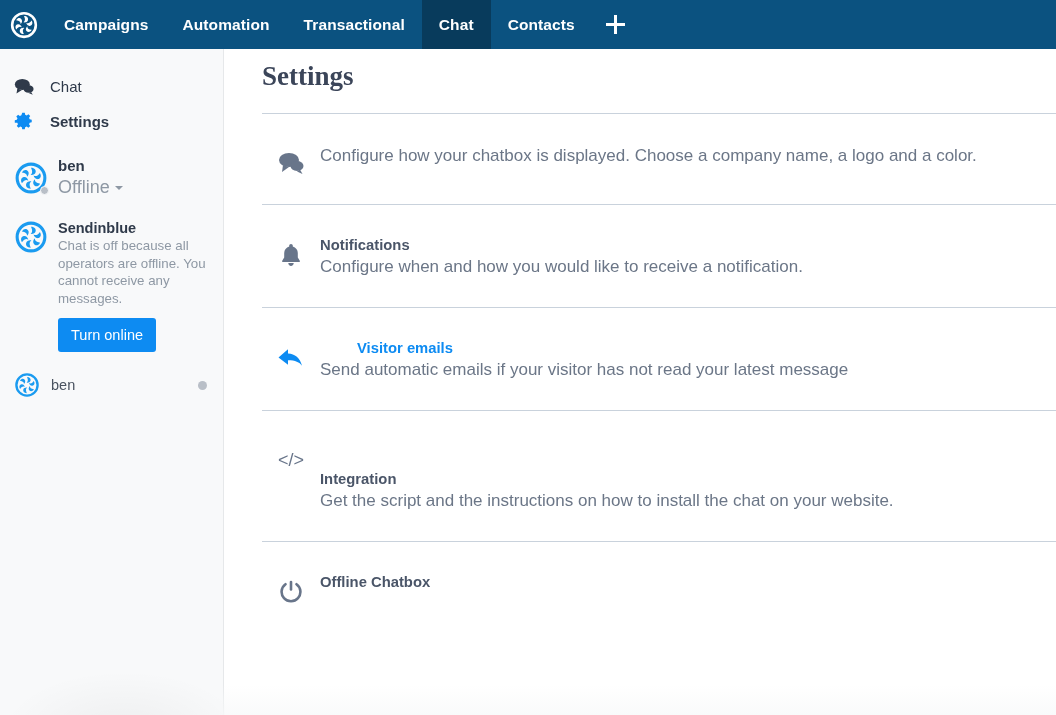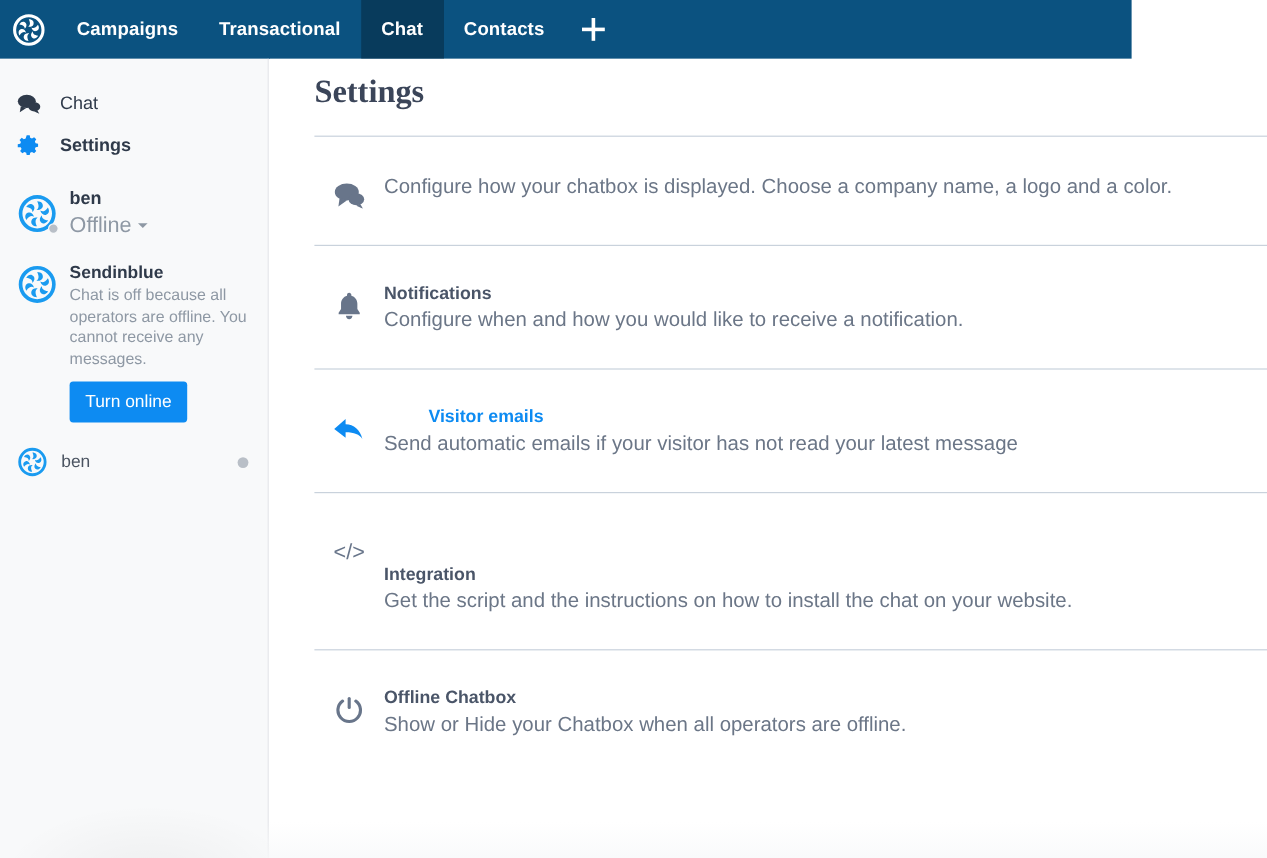--- a/index.html
+++ b/index.html
@@ -7,21 +7,21 @@
     width: 1056px; height: 715px;
     background: #ffffff;
     font-family: "Liberation Sans", sans-serif;
     overflow: hidden;
   }
   #app { position: relative; width: 1056px; height: 715px; }
 
   
   .topnav {
     position: absolute; top: 0; left: 0;
-    width: 943px; height: 49px;
+    width: 1056px; height: 49px;
     background: #0b5280;
     display: flex; align-items: stretch;
   }
   .nav-logo {
     width: 47px; height: 49px;
     display: flex; align-items: center; justify-content: center;
   }
   .nav-item {
     display: flex; align-items: center;
     padding: 0 17px;
@@ -183,20 +183,23 @@
           <path d="M48.6 42.3c-3.5 6-8.6 5.6-11.3 2.4-2.5-3-1.4-7.2 1.8-10.3-.3 4.1 2.4 7 9.5 7.9z"></path>
           <path d="M31.6 51.4c-7 0-9.5-4.5-8.4-8.6 1-3.8 5.2-5.4 9.6-4.6-3.5 2.2-4.6 6-1.2 13.2z"></path>
           <path d="M15.5 41.6c-3.5-6-.8-10.4 3.4-11.3 3.9-.8 7.1 2.2 8.2 6.5-3.4-2.2-7.3-1.3-11.6 4.8z"></path>
           <path d="M15.2 22c3.5-6 8.6-5.6 11.3-2.4 2.5 3 1.4 7.2-1.8 10.3.3-4.1-2.4-7-9.5-7.9z"></path>
         </g>
       </svg>
     </div>
 
     <div class="nav-item">
       <span>Campaigns</span>
+    </div>
+    <div class="nav-item">
+      <span>Automation</span>
     </div>
     <div class="nav-item">
       <span>Transactional</span>
     </div>
     <div class="nav-item active">
       <span>Chat</span>
     </div>
     <div class="nav-item">
       <span>Contacts</span>
     </div>
@@ -355,21 +358,20 @@
 
       <div class="setting-row">
         <span class="setting-icon">
           <svg width="22" height="24" viewBox="0 0 22 24">
             <path d="M5.5 4.2A9.4 9.4 0 1 0 16.5 4.2" stroke="#68758a" stroke-width="2.6" fill="none" stroke-linecap="round"></path>
             <rect x="9.7" y="0.8" width="2.6" height="10" rx="1.3" fill="#68758a"></rect>
           </svg>
         </span>
         <span class="setting-text">
           <span class="setting-name" style="display: block;">Offline Chatbox</span>
-          <span class="setting-desc" style="display: block;">Show or Hide your Chatbox when all operators are offline.</span>
         </span>
       </div>
 
     </div>
   </div>
 
   <div class="bottom-fade"></div>
   <div class="corner-shade"></div>
 
 </div>

